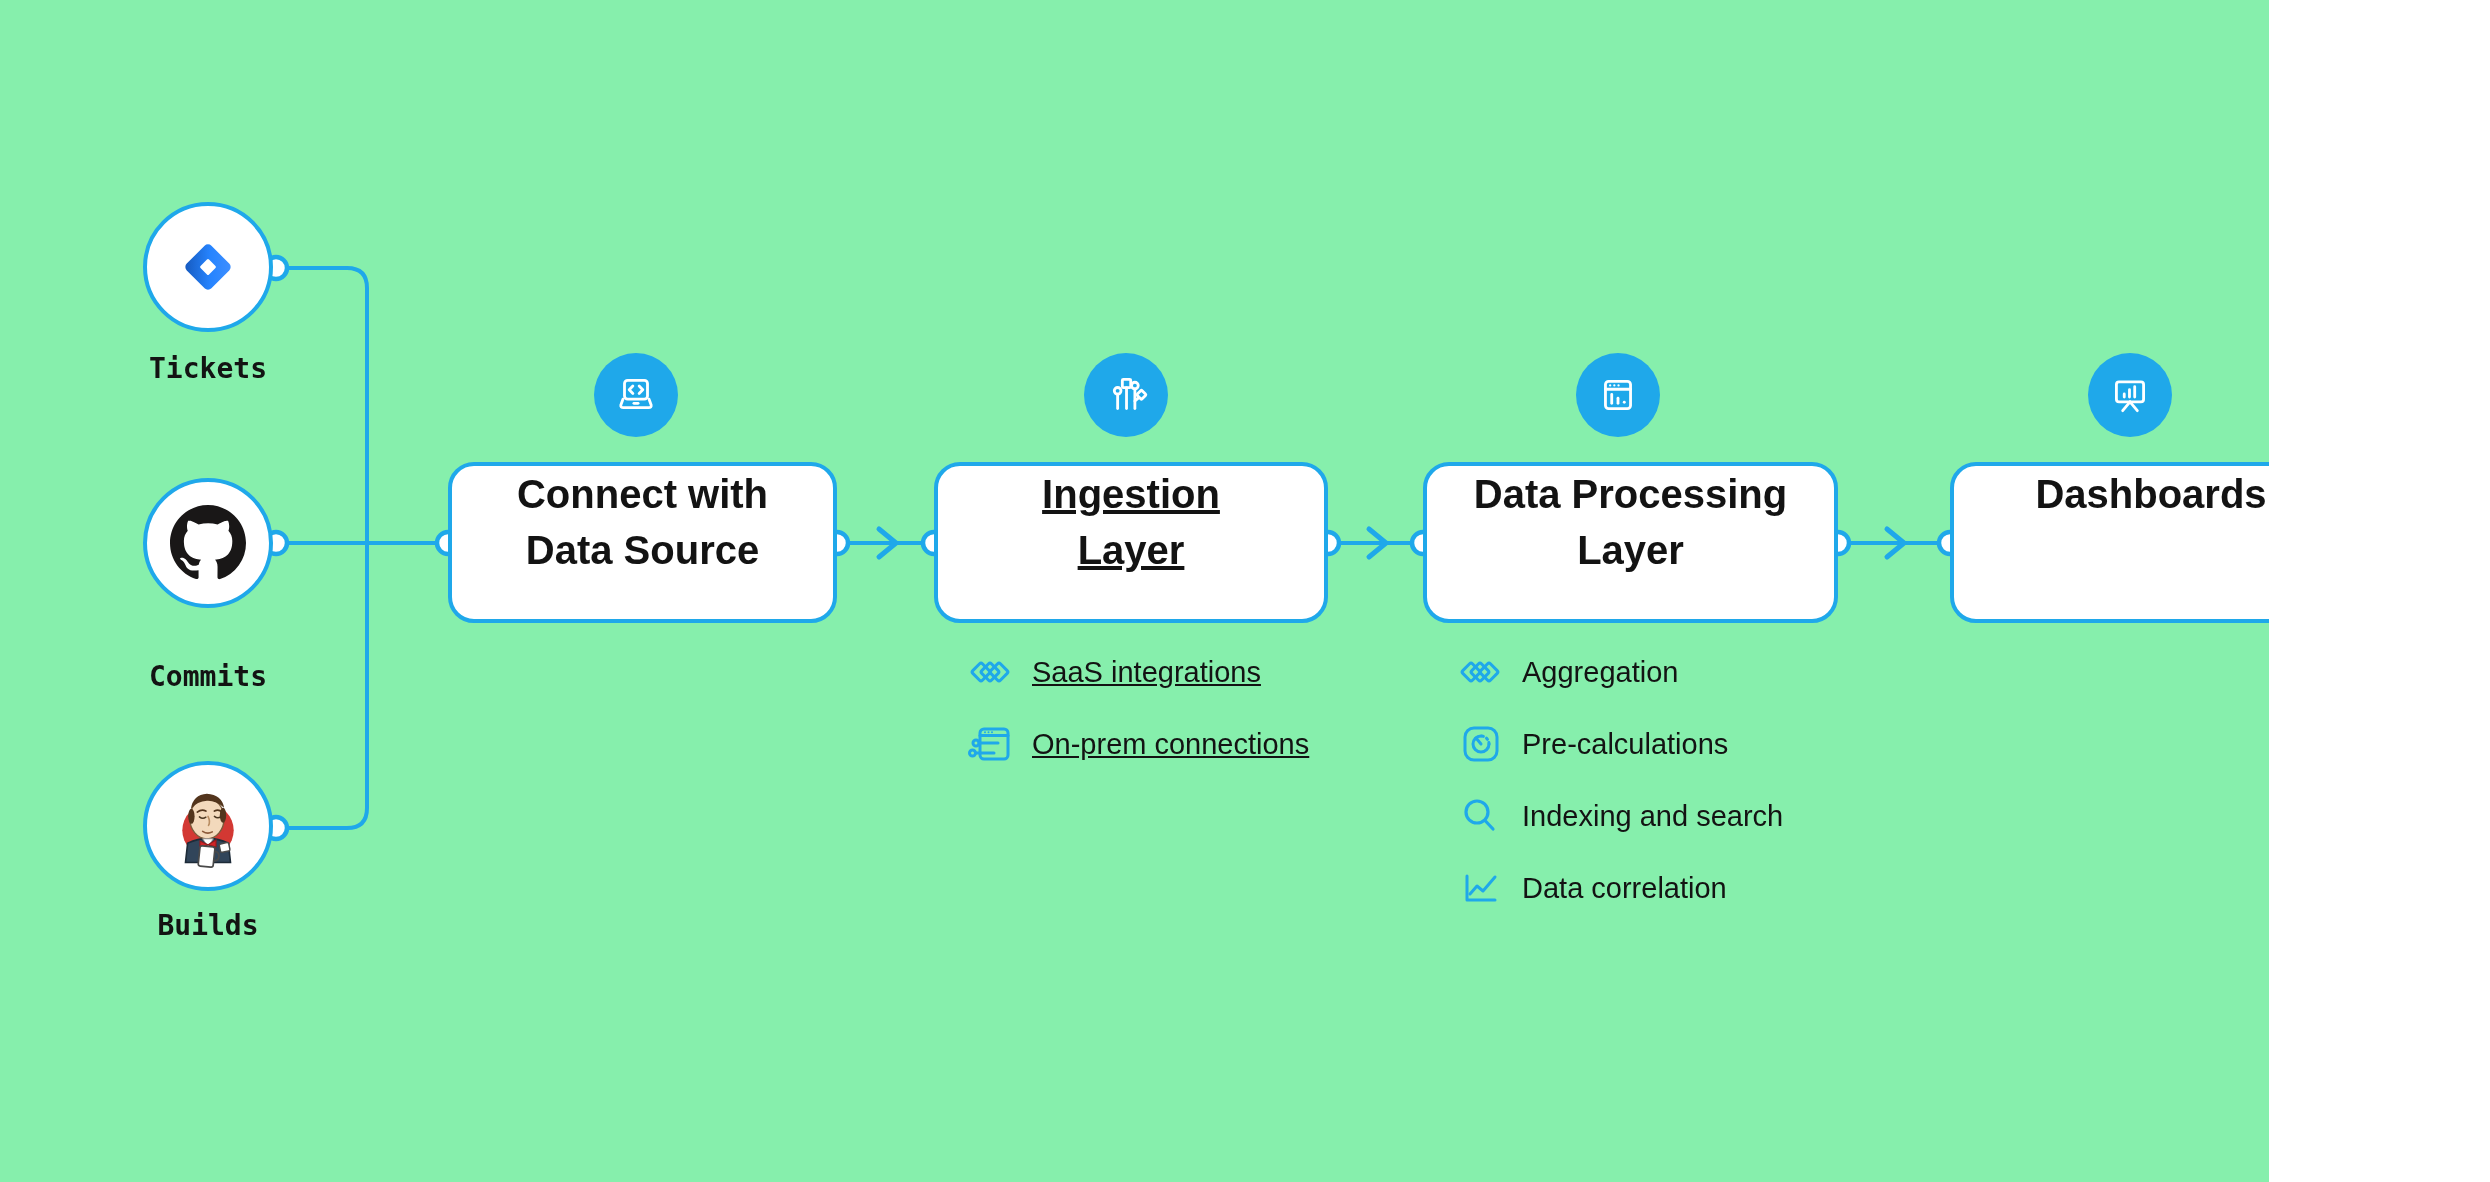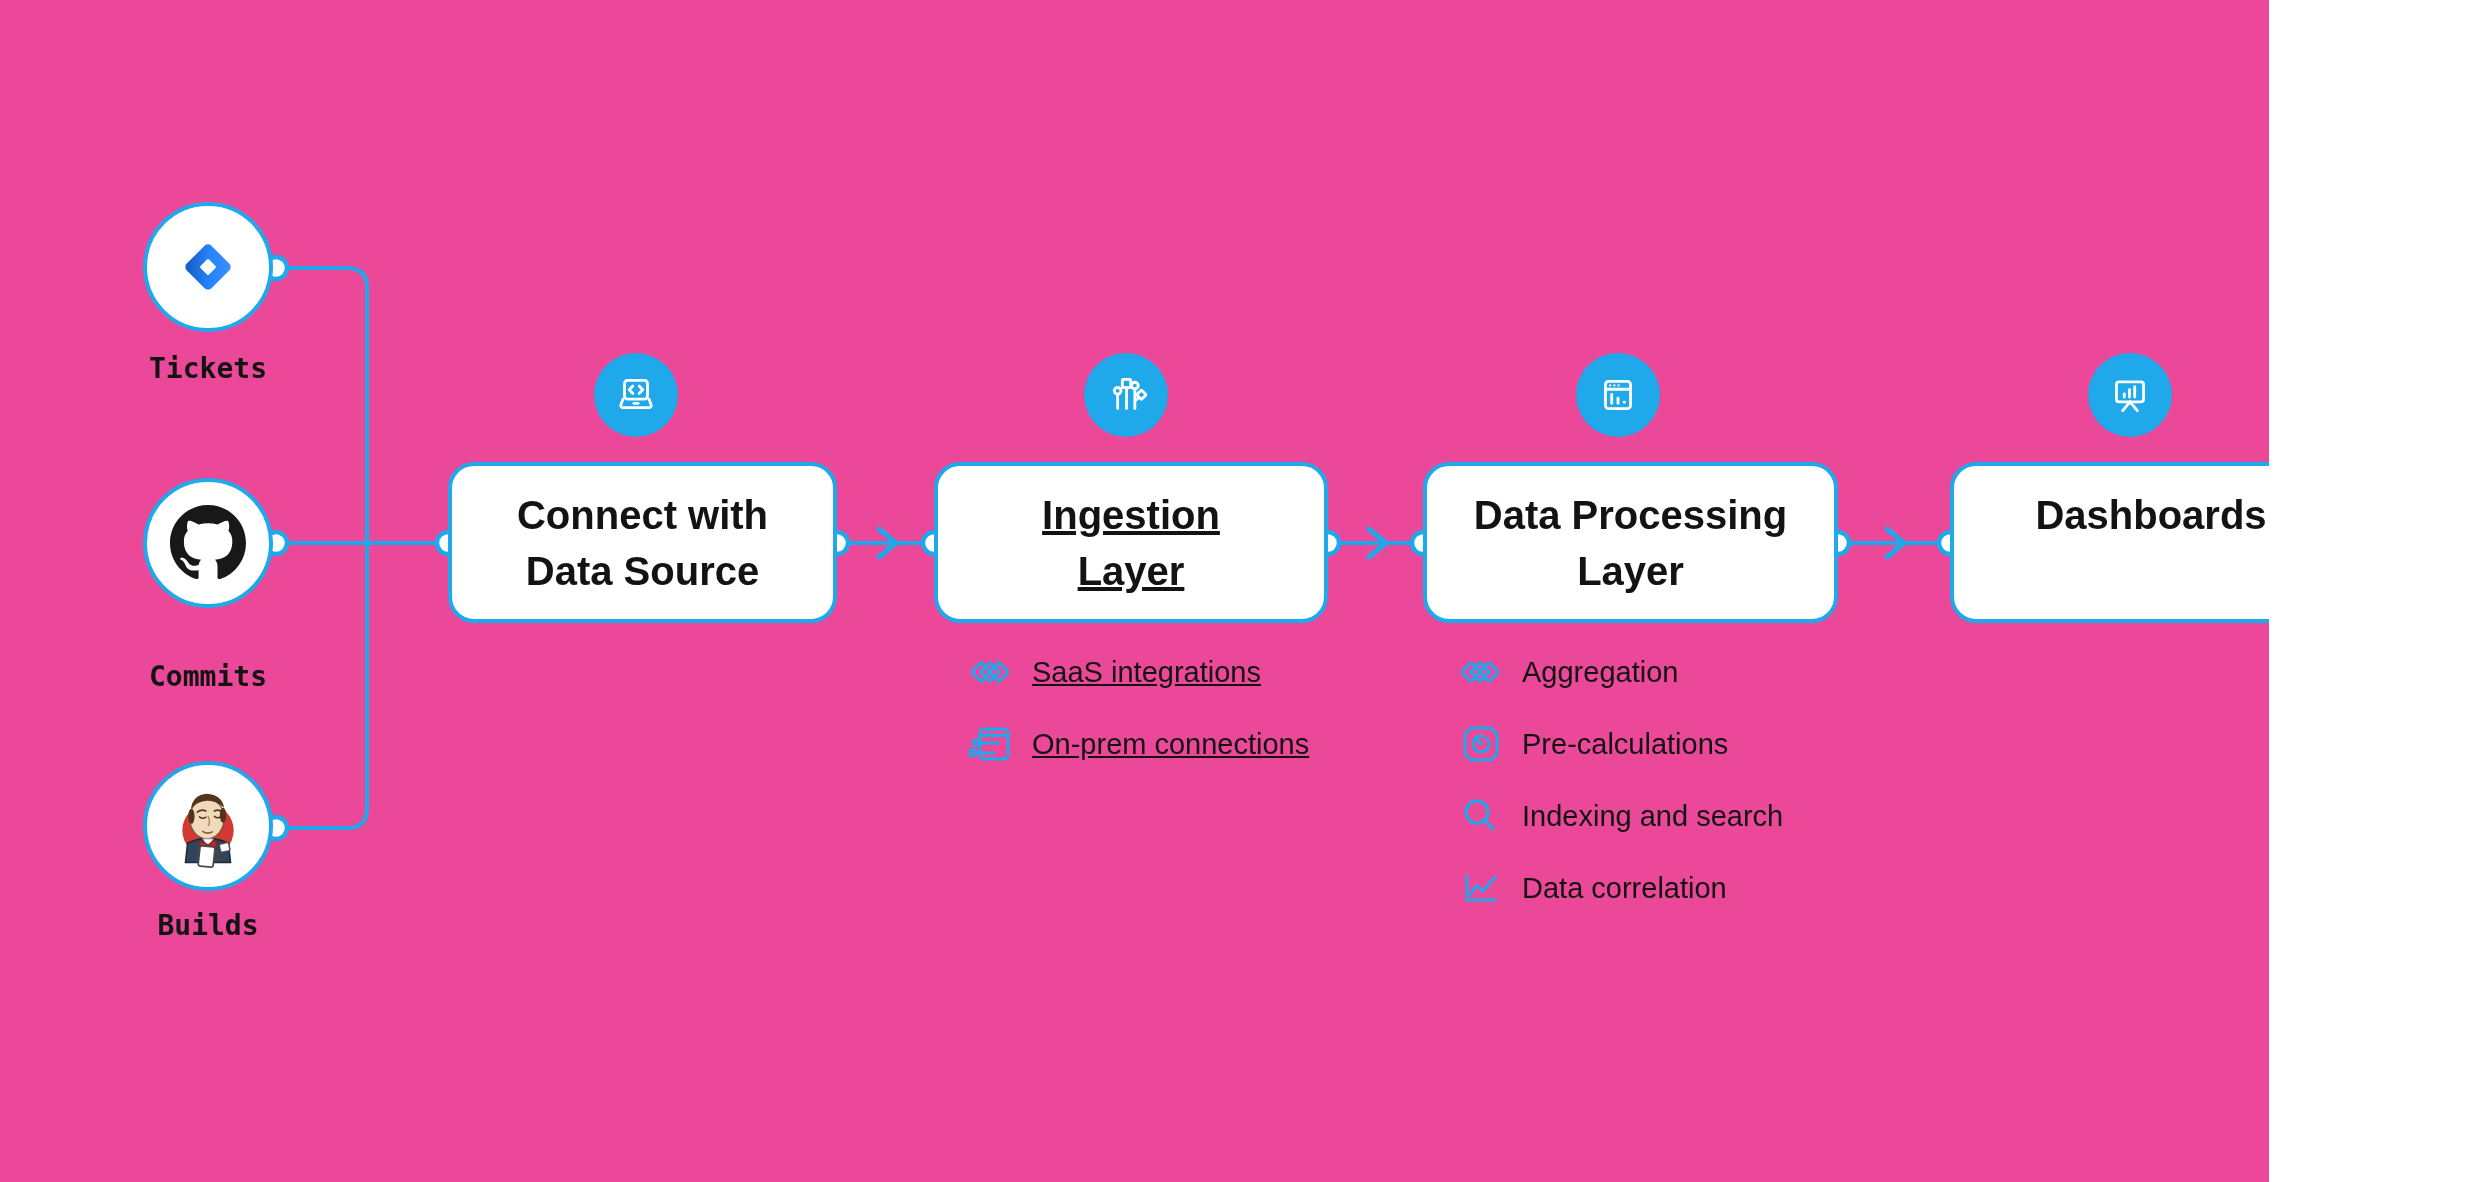--- a/index.html
+++ b/index.html
@@ -1,17 +1,17 @@
 <!DOCTYPE html>
 <html><head>
 <meta charset="utf-8">
 <style>
   html,body{margin:0;padding:0;background:#ffffff;}
   .canvas{
-    position:relative;width:2269px;height:1182px;background:#ec4899;overflow:hidden;
+    position:relative;width:2269px;height:1182px;background:#86efac;overflow:hidden;
     font-family:"Liberation Sans",sans-serif;color:#131313;
   }
   .connector-svg{position:absolute;left:0;top:0;}
   
   .src-circle{
     position:absolute;width:130px;height:130px;box-sizing:border-box;
     border:4px solid #1fa8ea;border-radius:50%;background:#fff;
     display:flex;align-items:center;justify-content:center;z-index:2;
   }
   .src-label{
@@ -22,21 +22,21 @@
   
   .stage-icon{
     position:absolute;width:84px;height:84px;border-radius:50%;background:#1fa8ea;
     display:flex;align-items:center;justify-content:center;top:353px;z-index:2;
   }
   .stage-icon svg{stroke:#ffffff;fill:none;stroke-width:2.7;stroke-linecap:round;stroke-linejoin:round;}
   
   .stage-box{
     position:absolute;top:462px;height:161px;box-sizing:border-box;background:#fff;
     border:4px solid #1fa8ea;border-radius:26px;
-    display:flex;align-items:center;justify-content:center;z-index:2;
+    display:flex;justify-content:center;z-index:2;
   }
   .stage-title{height:112px;text-align:center;font-weight:bold;font-size:40px;line-height:56px;color:#131313;}
   .stage-title span{display:block;}
   
   .feature-list{position:absolute;top:652px;z-index:2;}
   .feature-row{display:flex;align-items:center;height:40px;margin-bottom:32px;}
   .feature-icon{width:46px;height:40px;margin-right:18px;display:flex;align-items:center;justify-content:center;}
   .feature-icon svg{stroke:#1fa8ea;fill:none;stroke-width:3;stroke-linecap:round;stroke-linejoin:round;}
   .feature-label{font-size:29px;color:#131313;white-space:nowrap;}
 </style>

